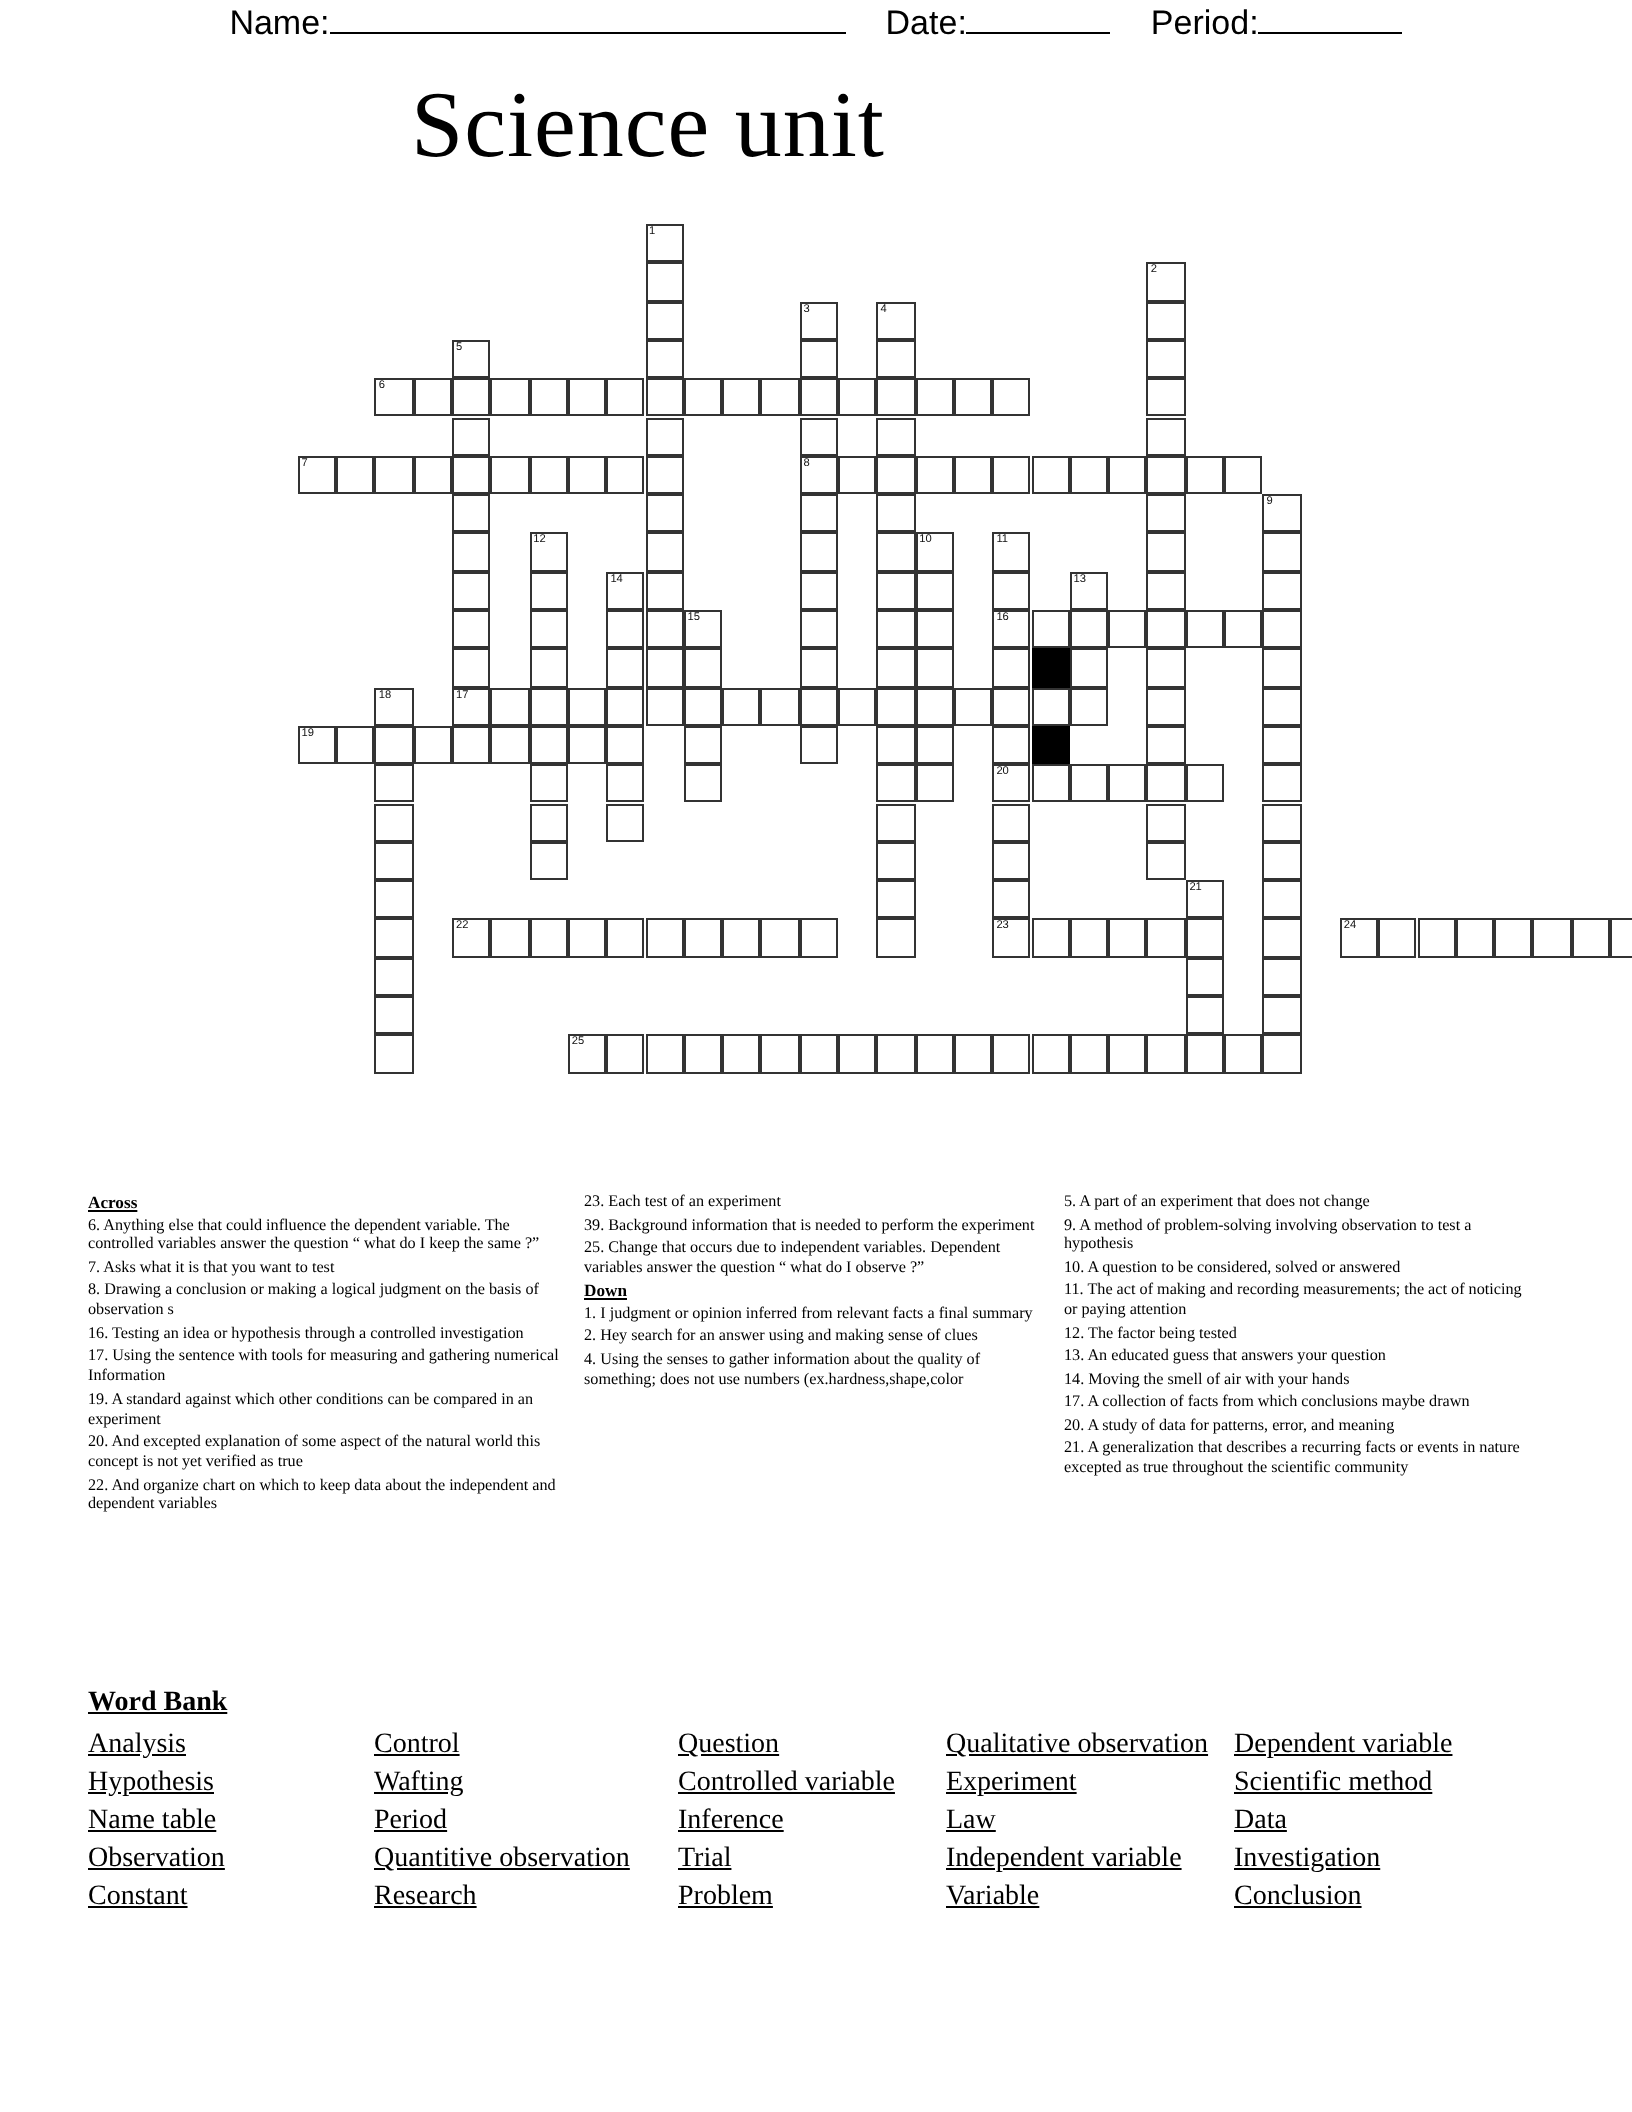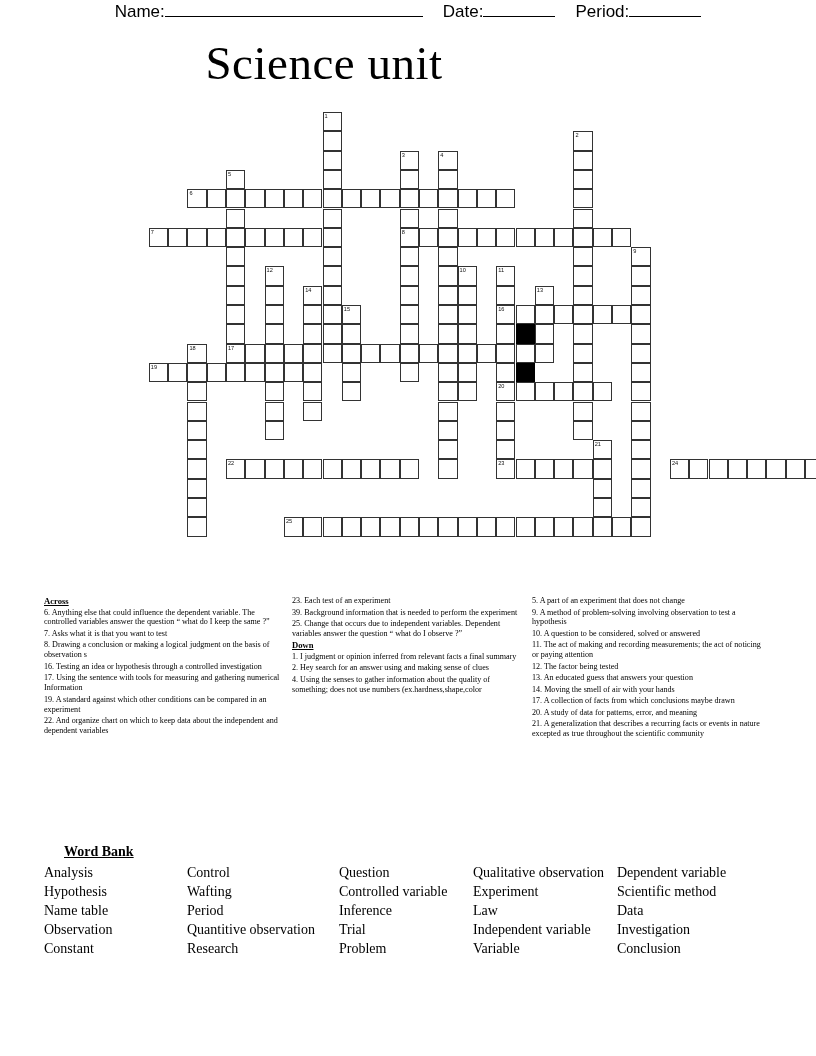--- a/index.html
+++ b/index.html
@@ -122,29 +122,28 @@
     left: 44px;
     top: 843px;
     width: 740px;
   }
   .wb-title {
     font-weight: bold;
     text-decoration: underline;
     font-size: 14px;
     line-height: 18px;
     margin-bottom: 2px;
-    margin-left: 20px;
   }
   .wb-grid {
     display: grid;
     grid-template-columns: 143px 152px 134px 144px 160px;
     font-size: 14px;
     line-height: 19px;
   }
-  .wb-cell { white-space: nowrap; }
+  .wb-cell { white-space: nowrap; text-decoration: underline; }
 </style>
 </head>
 <body>
 
 <div class="header-line">
   <span class="hdr-field">Name:</span>
   <span class="rule rule-name"></span>
   <span class="gap-sm"></span>
   <span class="hdr-field">Date:</span>
   <span class="rule rule-date"></span>
@@ -443,20 +442,21 @@
 
 <div id="clues">
   <div class="clue-col col1">
       <div class="section-head">Across</div>
       <div class="clue"><b>6.</b> Anything else that could influence the dependent variable. The controlled variables answer the question “ what do I keep the same ?”</div>
       <div class="clue"><b>7.</b> Asks what it is that you want to test</div>
       <div class="clue"><b>8.</b> Drawing a conclusion or making a logical judgment on the basis of observation s</div>
       <div class="clue"><b>16.</b> Testing an idea or hypothesis through a controlled investigation</div>
       <div class="clue"><b>17.</b> Using the sentence with tools for measuring and gathering numerical Information</div>
       <div class="clue"><b>19.</b> A standard against which other conditions can be compared in an experiment</div>
+      <div class="clue"><b>20.</b> And excepted explanation of some aspect of the natural world this concept is not yet verified as true</div>
       <div class="clue"><b>22.</b> And organize chart on which to keep data about the independent and dependent variables</div>
     </div>
   <div class="clue-col col2">
       <div class="clue"><b>23.</b> Each test of an experiment</div>
       <div class="clue"><b>39.</b> Background information that is needed to perform the experiment</div>
       <div class="clue"><b>25.</b> Change that occurs due to independent variables. Dependent variables answer the question “ what do I observe ?”</div>
       <div class="section-head">Down</div>
       <div class="clue"><b>1.</b> I judgment or opinion inferred from relevant facts a final summary</div>
       <div class="clue"><b>2.</b> Hey search for an answer using and making sense of clues</div>
       <div class="clue"><b>4.</b> Using the senses to gather information about the quality of something; does not use numbers (ex.hardness,shape,color</div>

